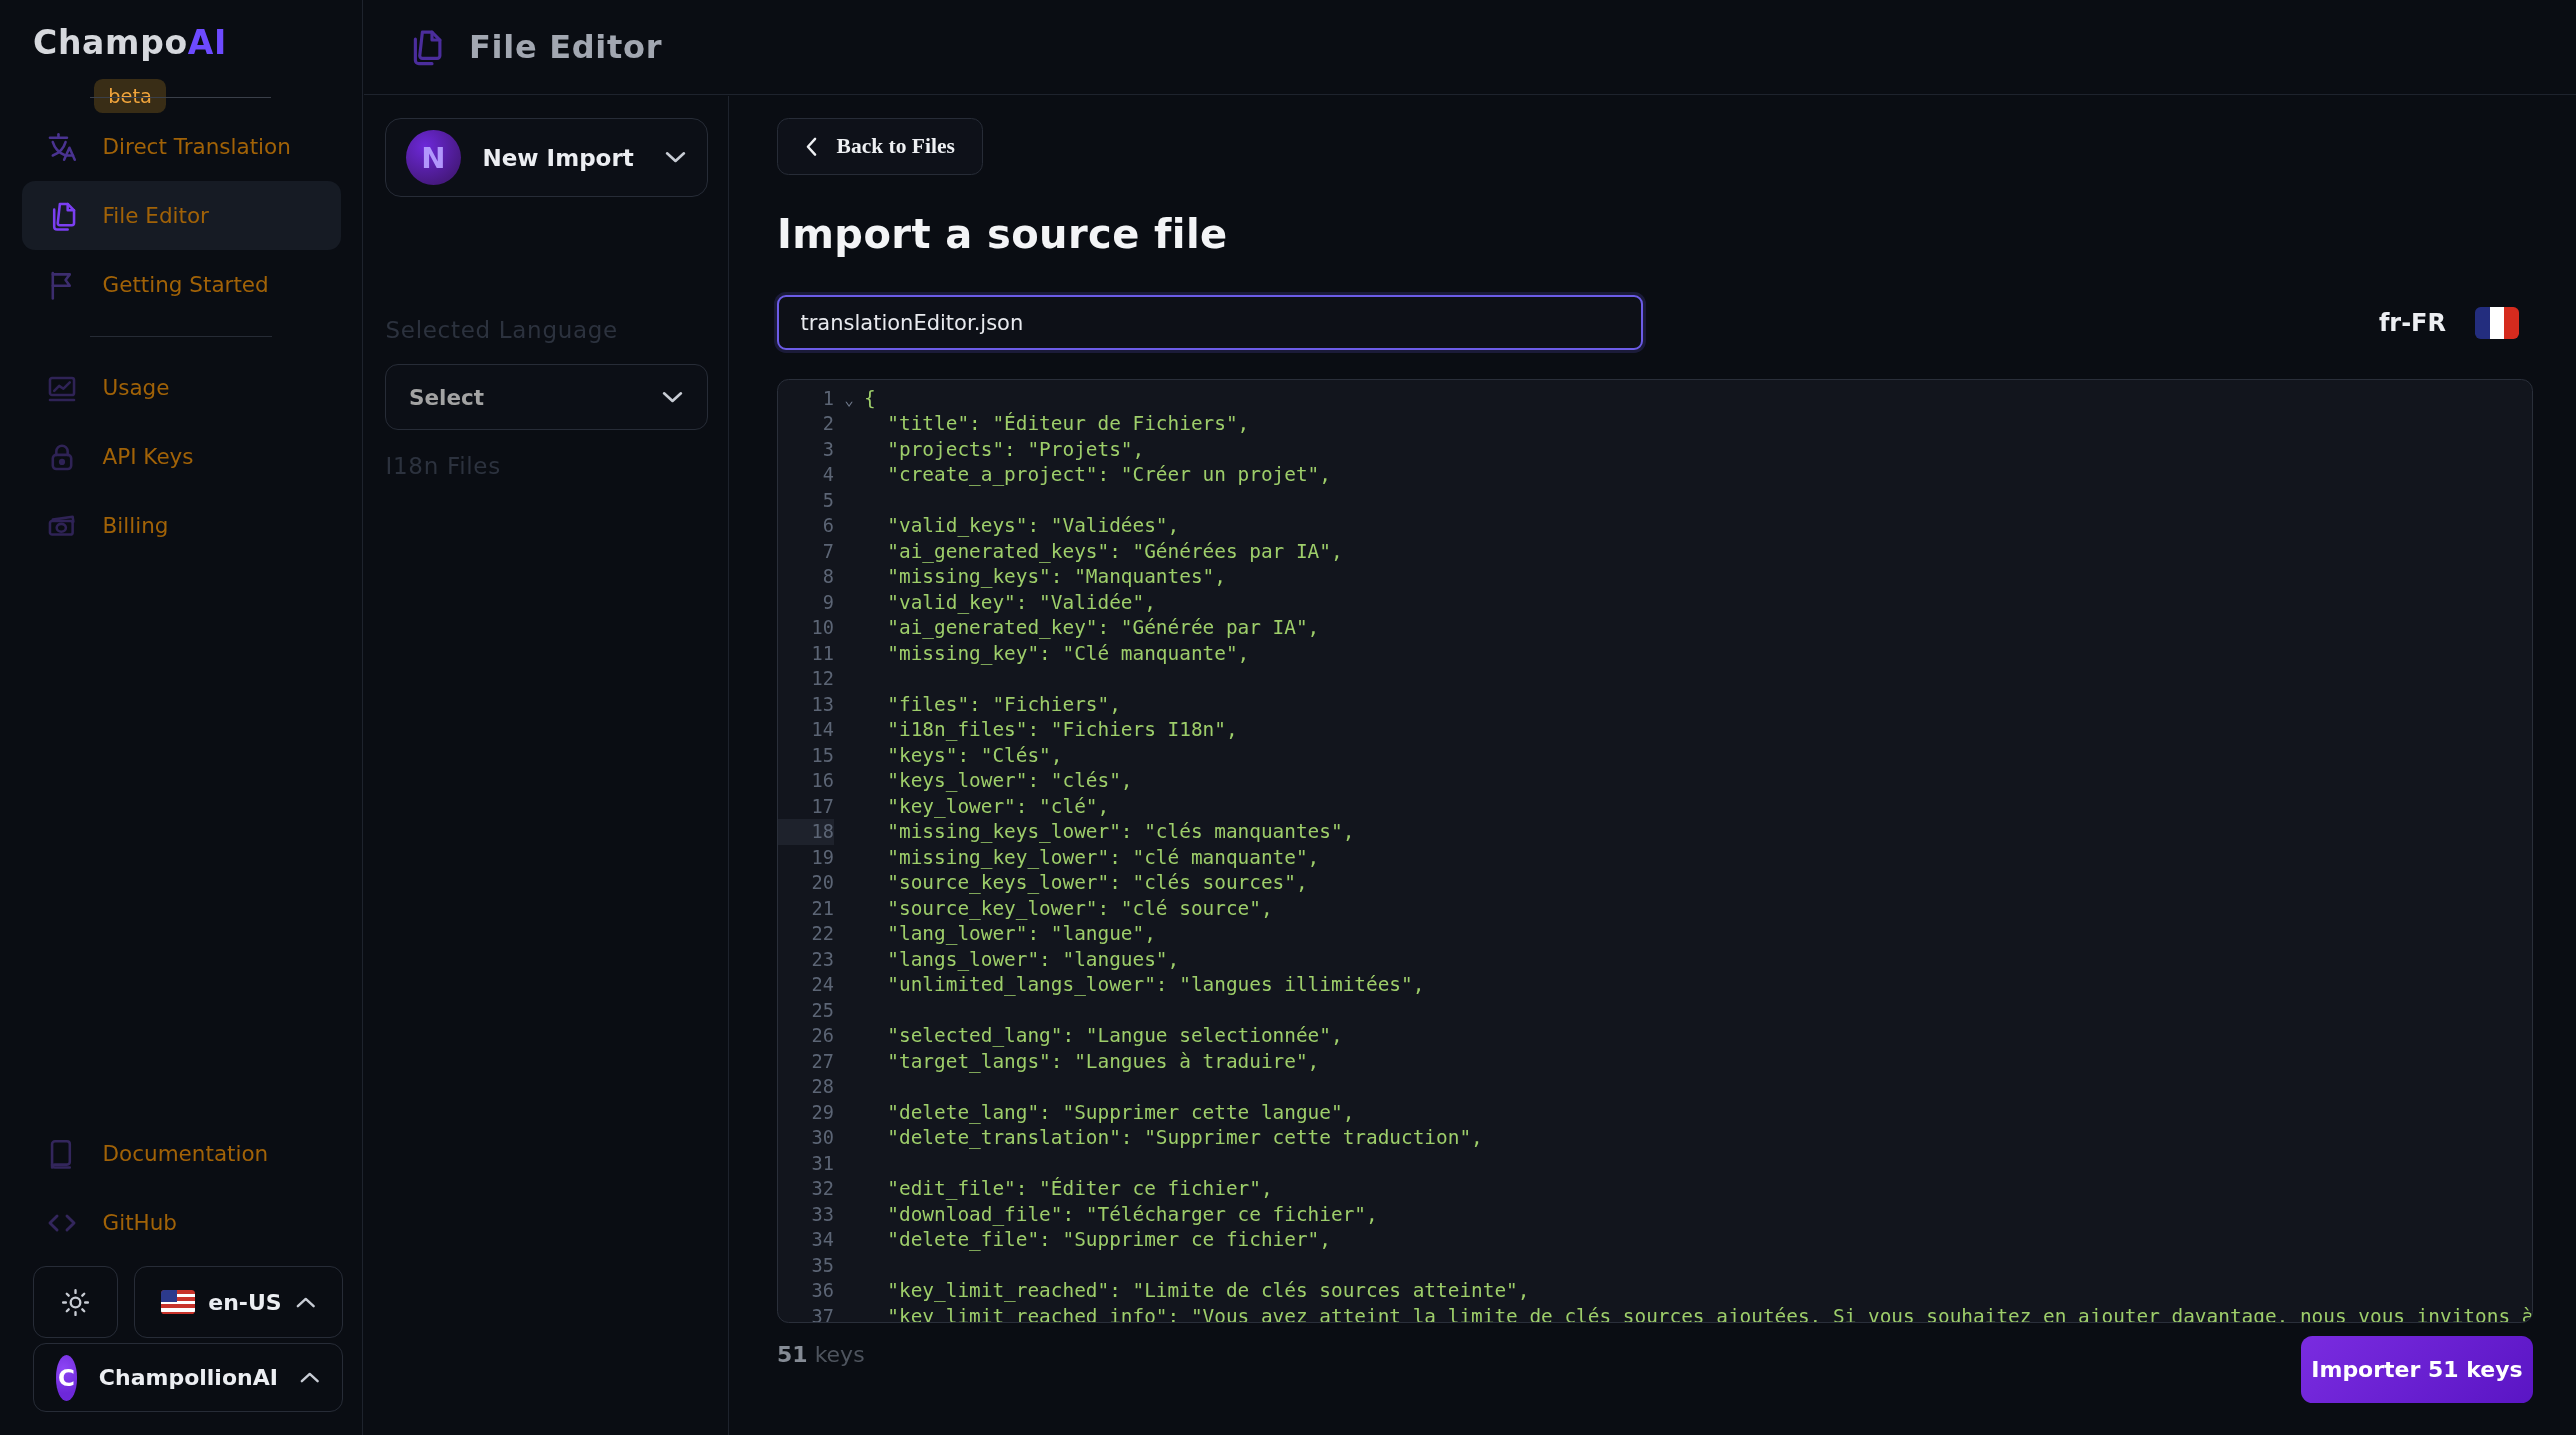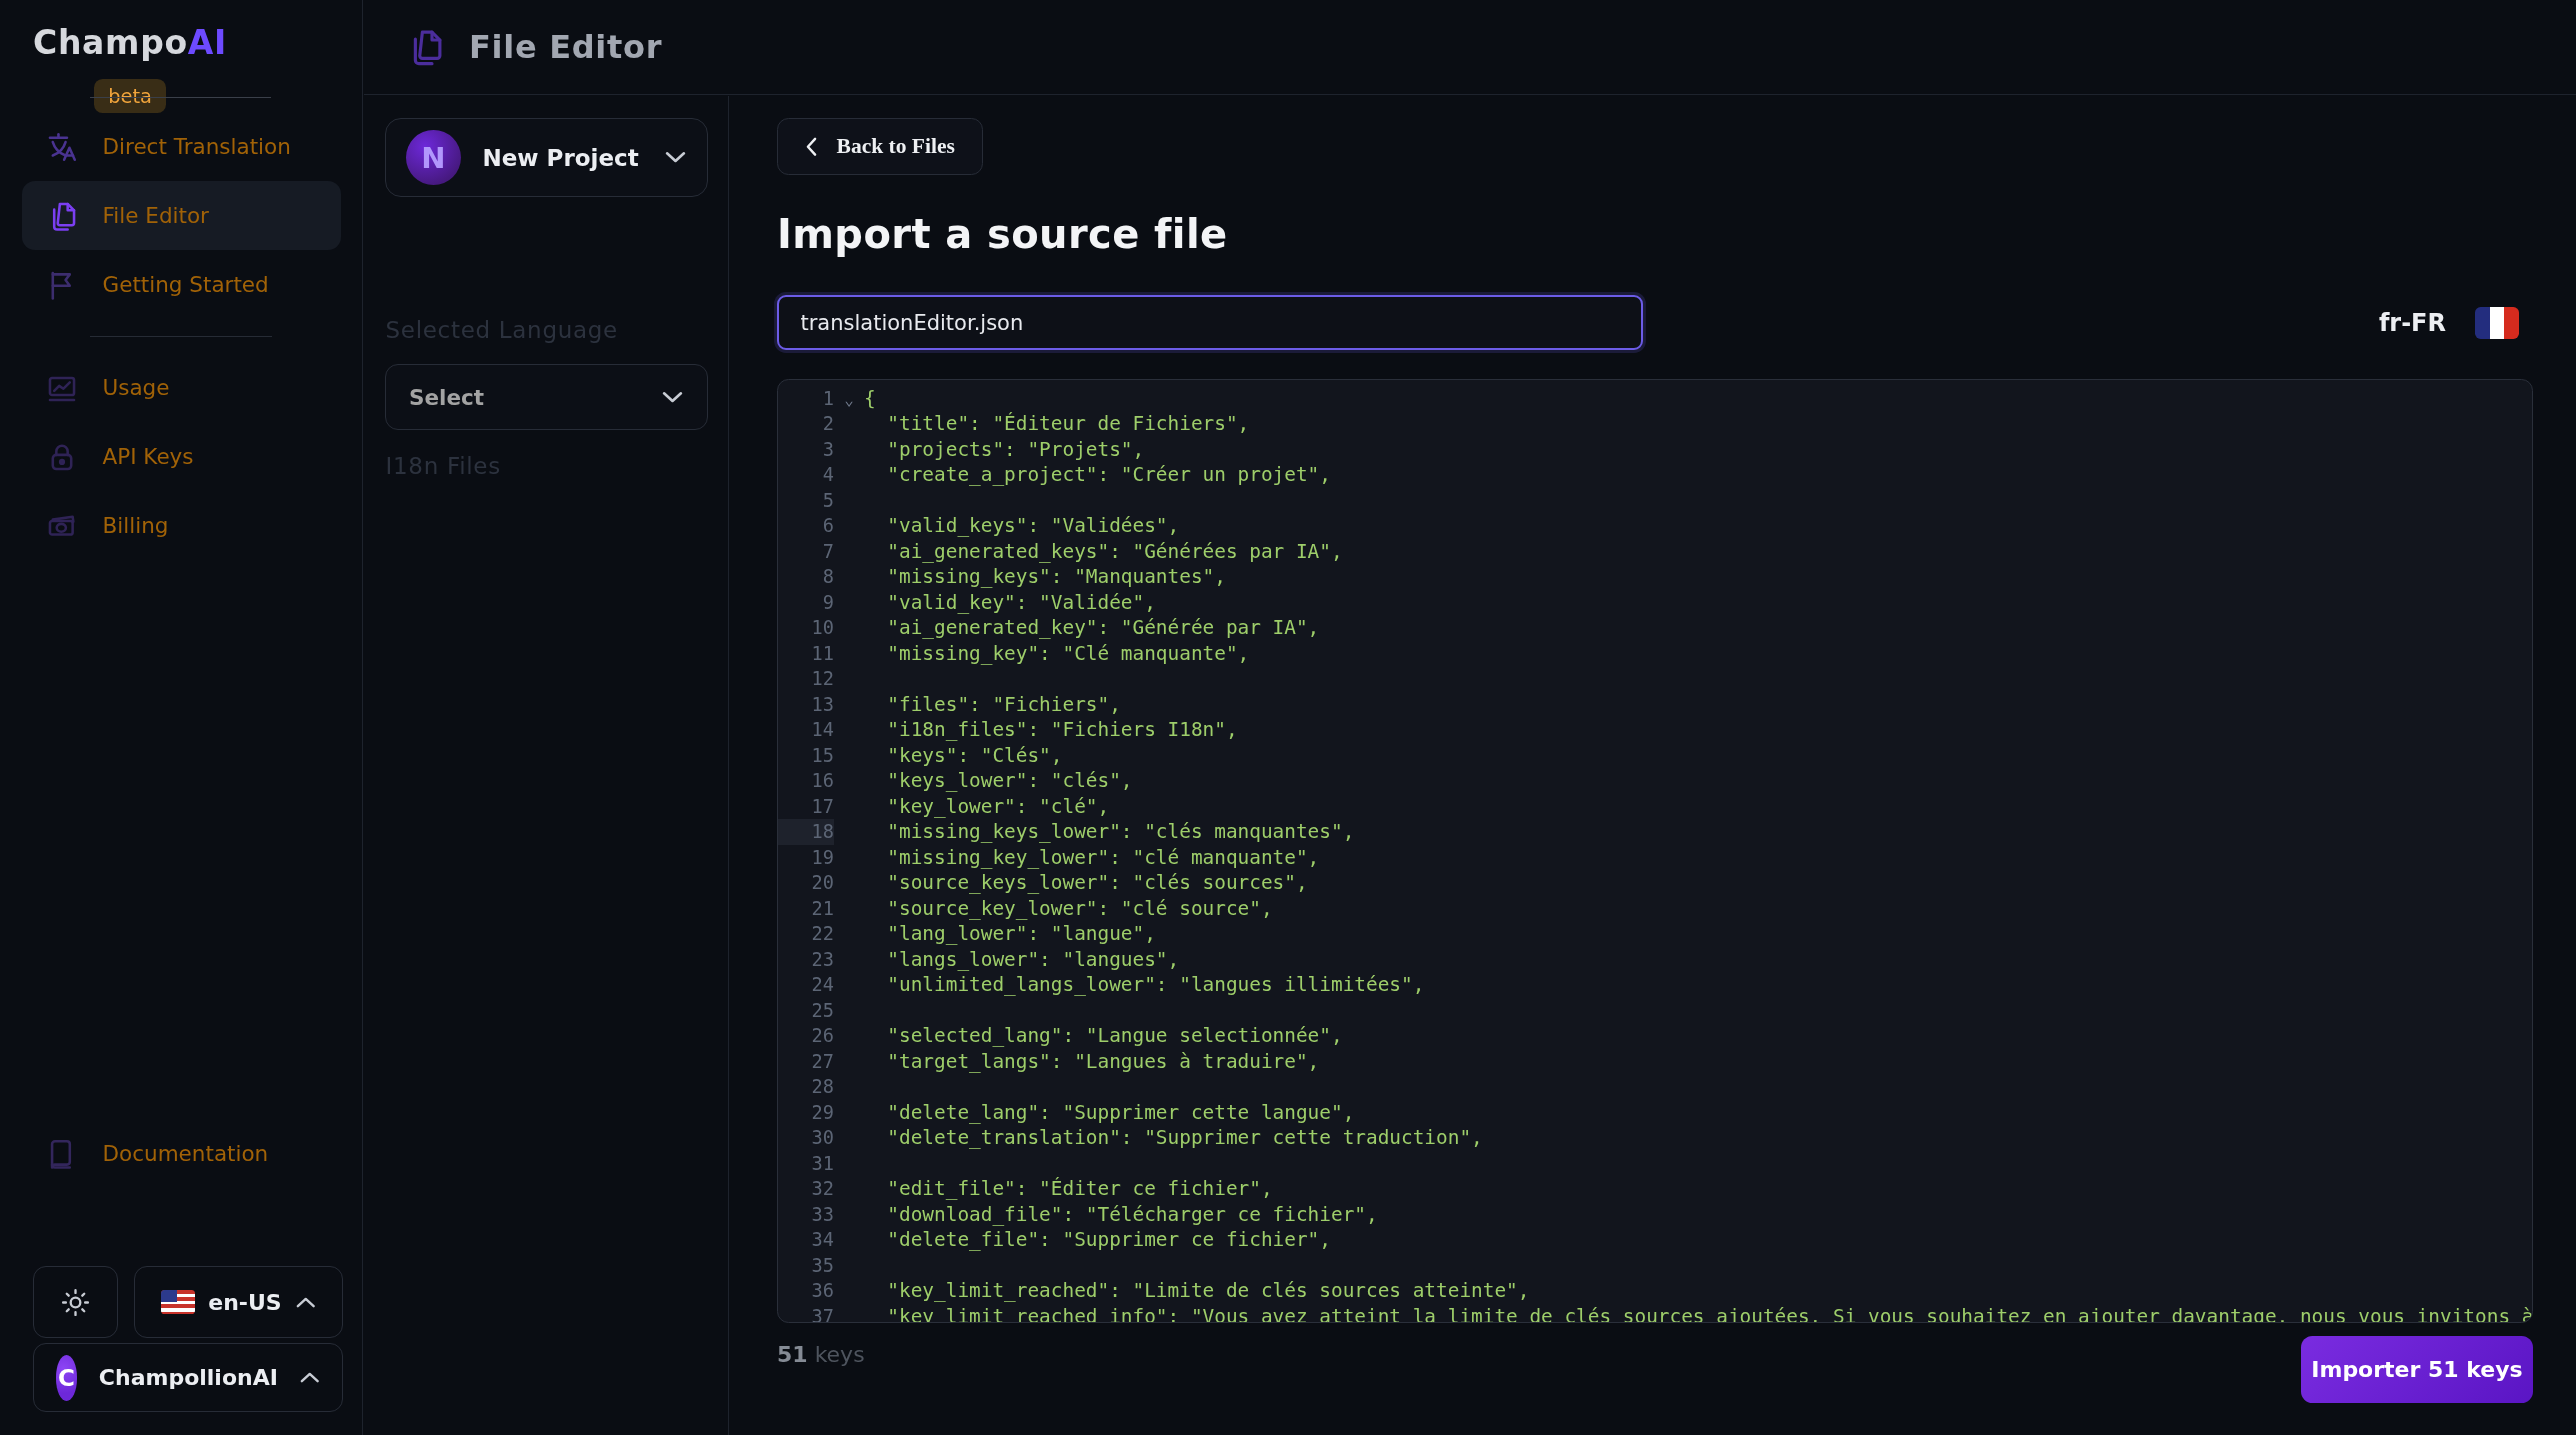--- a/index.html
+++ b/index.html
@@ -194,20 +194,29 @@
   <nav class="bottom-nav">
     <div class="nav-item">
       <span class="icon">
         <svg width="34" height="34" viewBox="0 0 48 48" fill="none" stroke="#33265c" stroke-width="3.6" stroke-linecap="round" stroke-linejoin="round">
           <path d="M14 6 h17 a4 4 0 0 1 4 4 v25 a4 4 0 0 1 -4 4 h-17 a4 4 0 0 0 -4 4 v-33 a4 4 0 0 1 4 -4 z"></path>
           <path d="M10 39 a4 4 0 0 0 4 4 h21"></path>
         </svg>
       </span>
       <span>Documentation</span>
     </div>
+    <div class="nav-item">
+      <span class="icon">
+        <svg width="34" height="34" viewBox="0 0 48 48" fill="none" stroke="#33265c" stroke-width="4" stroke-linecap="round" stroke-linejoin="round">
+          <path d="M17 14 L7 24 L17 34"></path>
+            <path d="M31 14 L41 24 L31 34"></path>
+        </svg>
+      </span>
+      <span>GitHub</span>
+    </div>
   </nav>
 
   <div class="controls-row">
     <div class="theme-btn">
       <span class="icon">
         <svg width="33" height="33" viewBox="0 0 48 48" fill="none" stroke="#c8ccd4" stroke-width="3.4" stroke-linecap="round">
           <circle cx="24" cy="24" r="7"></circle>
           <path d="M24 6 v4 M24 38 v4 M6 24 h4 M38 24 h4 M11.3 11.3 l2.8 2.8 M33.9 33.9 l2.8 2.8 M36.7 11.3 l-2.8 2.8 M14.1 33.9 l-2.8 2.8"></path>
         </svg>
       </span>
@@ -241,21 +250,21 @@
       <path d="M21 7 h11 l9 9 v18 a3 3 0 0 1 -3 3 h-17 a3 3 0 0 1 -3 -3 z"></path>
       <path d="M32 7 v9 h9"></path>
     </svg>
   </span>
   <span class="header-title">File Editor</span>
 </header>
 
 <aside class="panel">
   <div class="project-select">
     <span class="project-avatar">N</span>
-    <span class="project-label">New Project</span>
+    <span class="project-label">New Import</span>
     <span class="icon push-right">
       <svg width="23" height="14.3" viewBox="0 0 30 18" fill="none" stroke="#c8ccd4" stroke-width="3.4" stroke-linecap="round" stroke-linejoin="round">
           <path d="M4 4 L15 14 L26 4"></path>
         </svg>
     </span>
   </div>
 
   <div class="panel-heading" style="top:221px;">Selected Language</div>
 
   <div class="lang-select">

